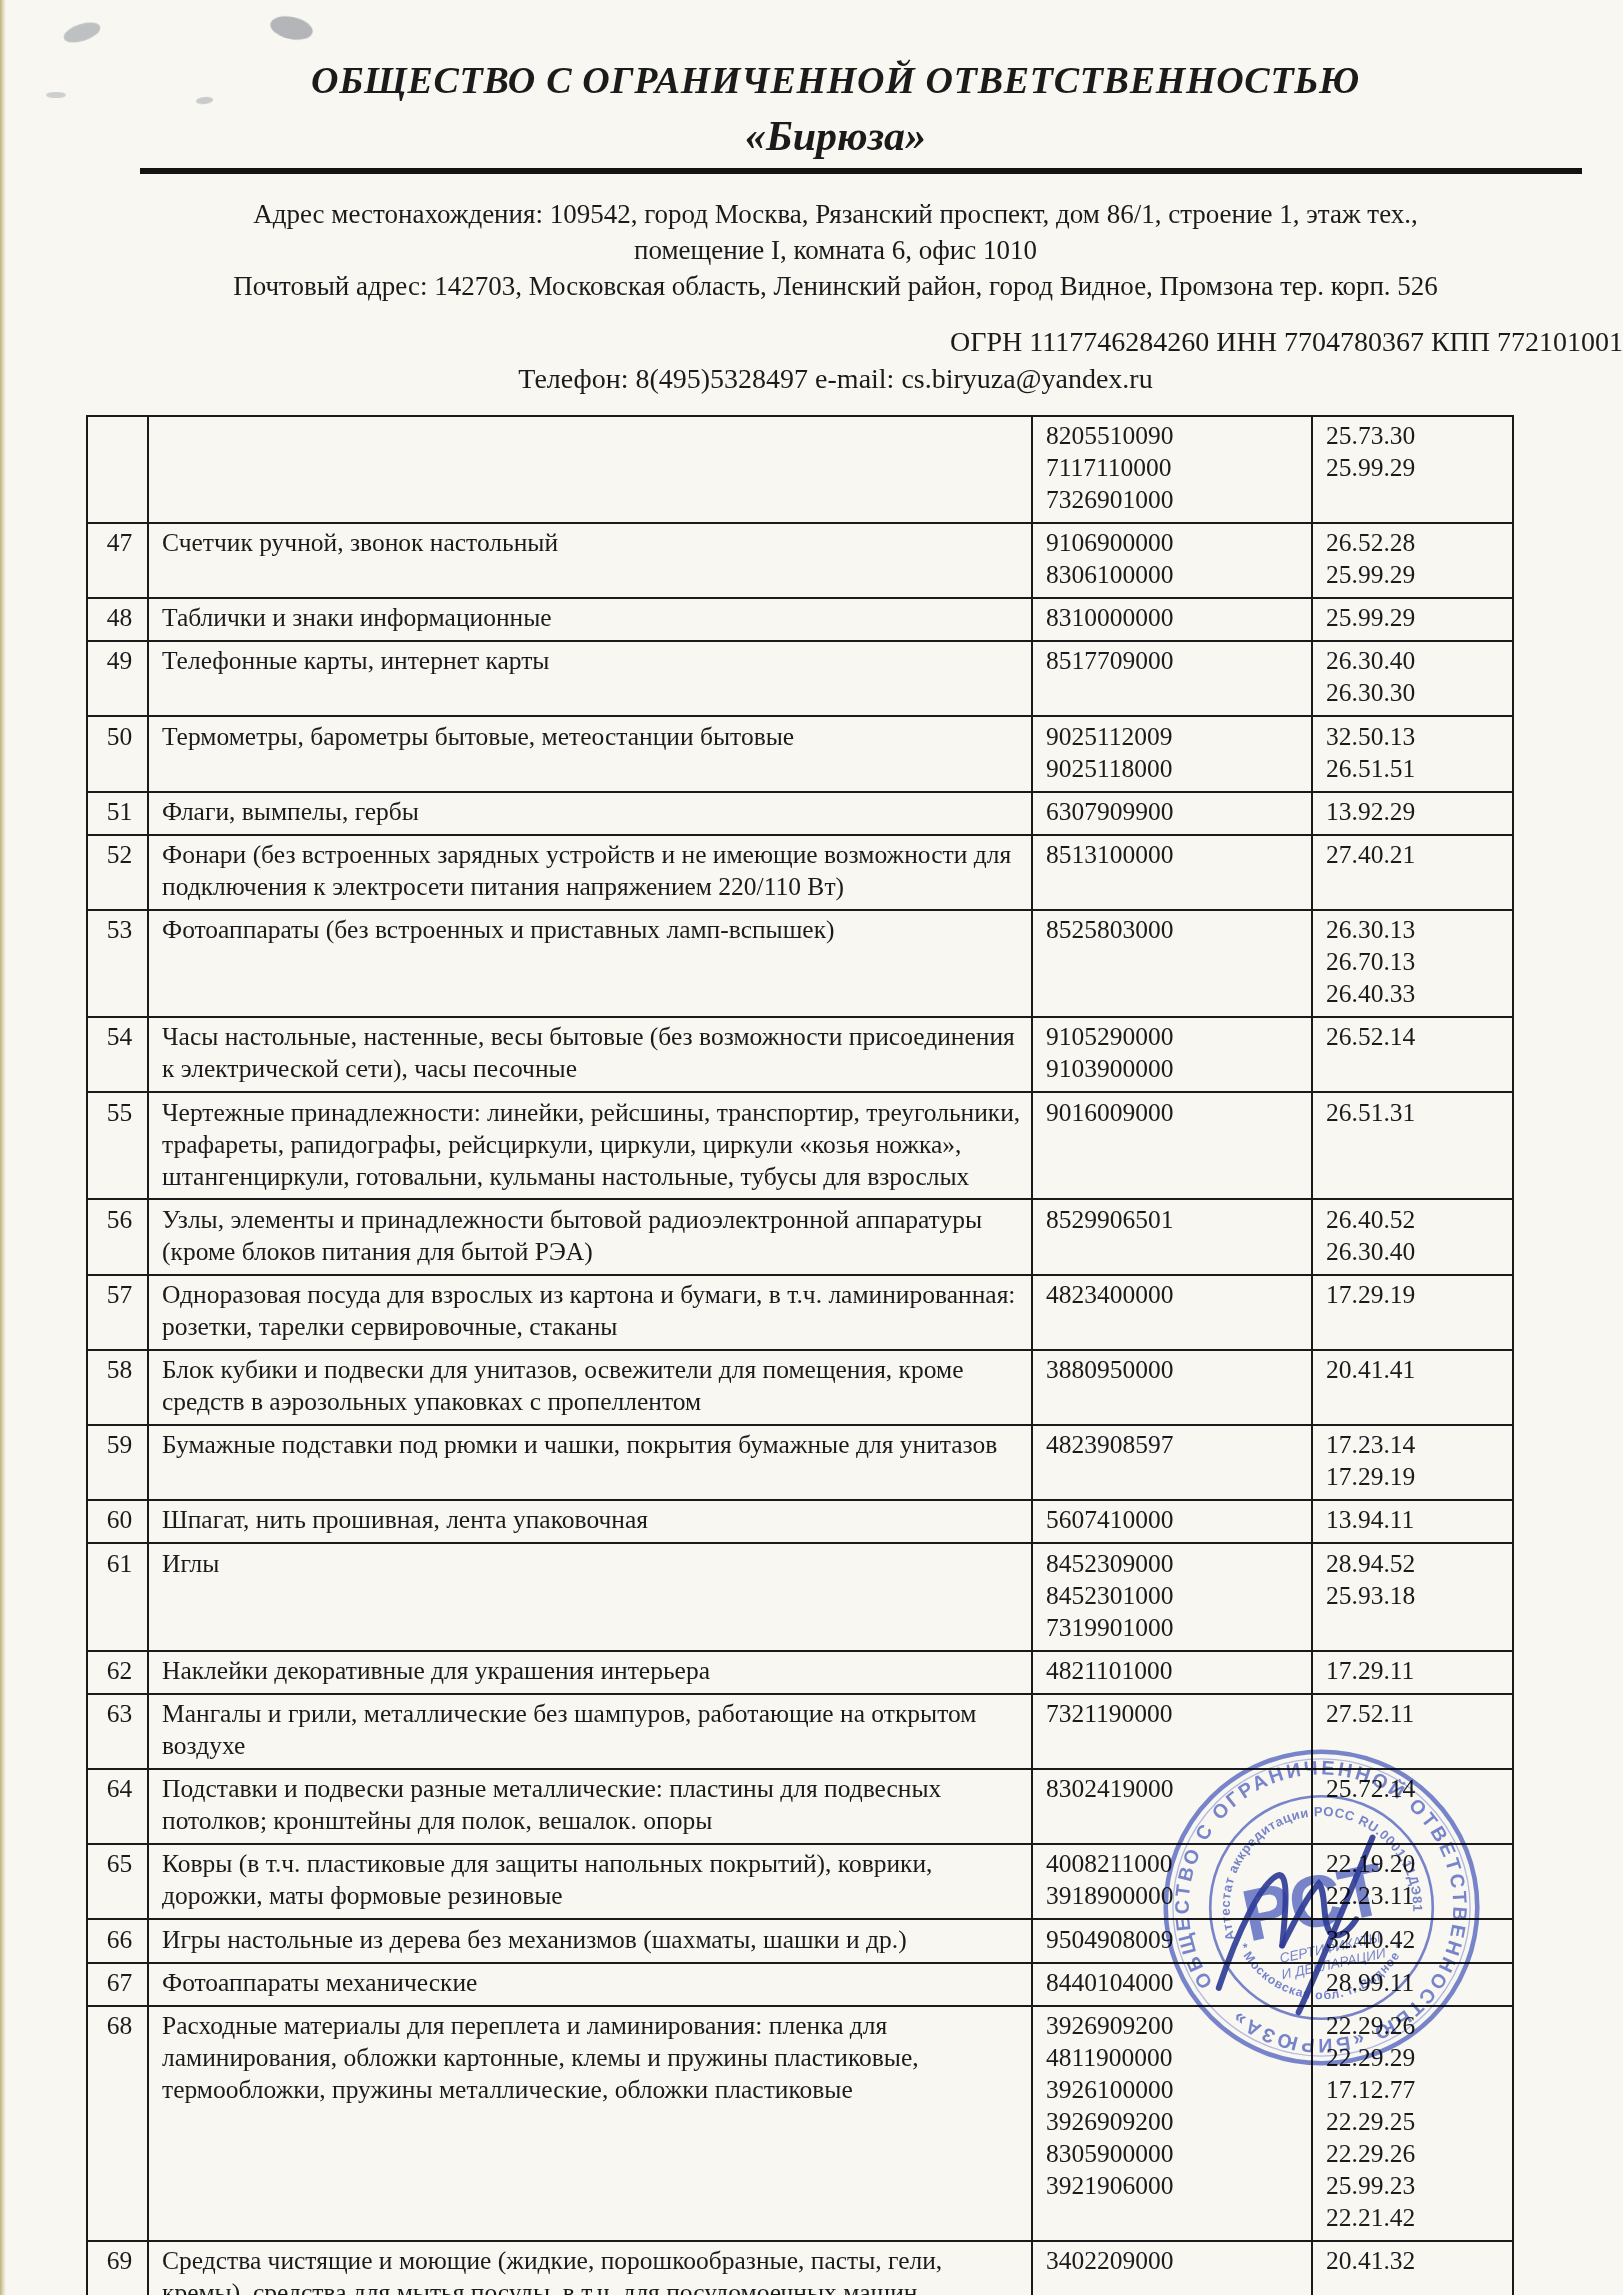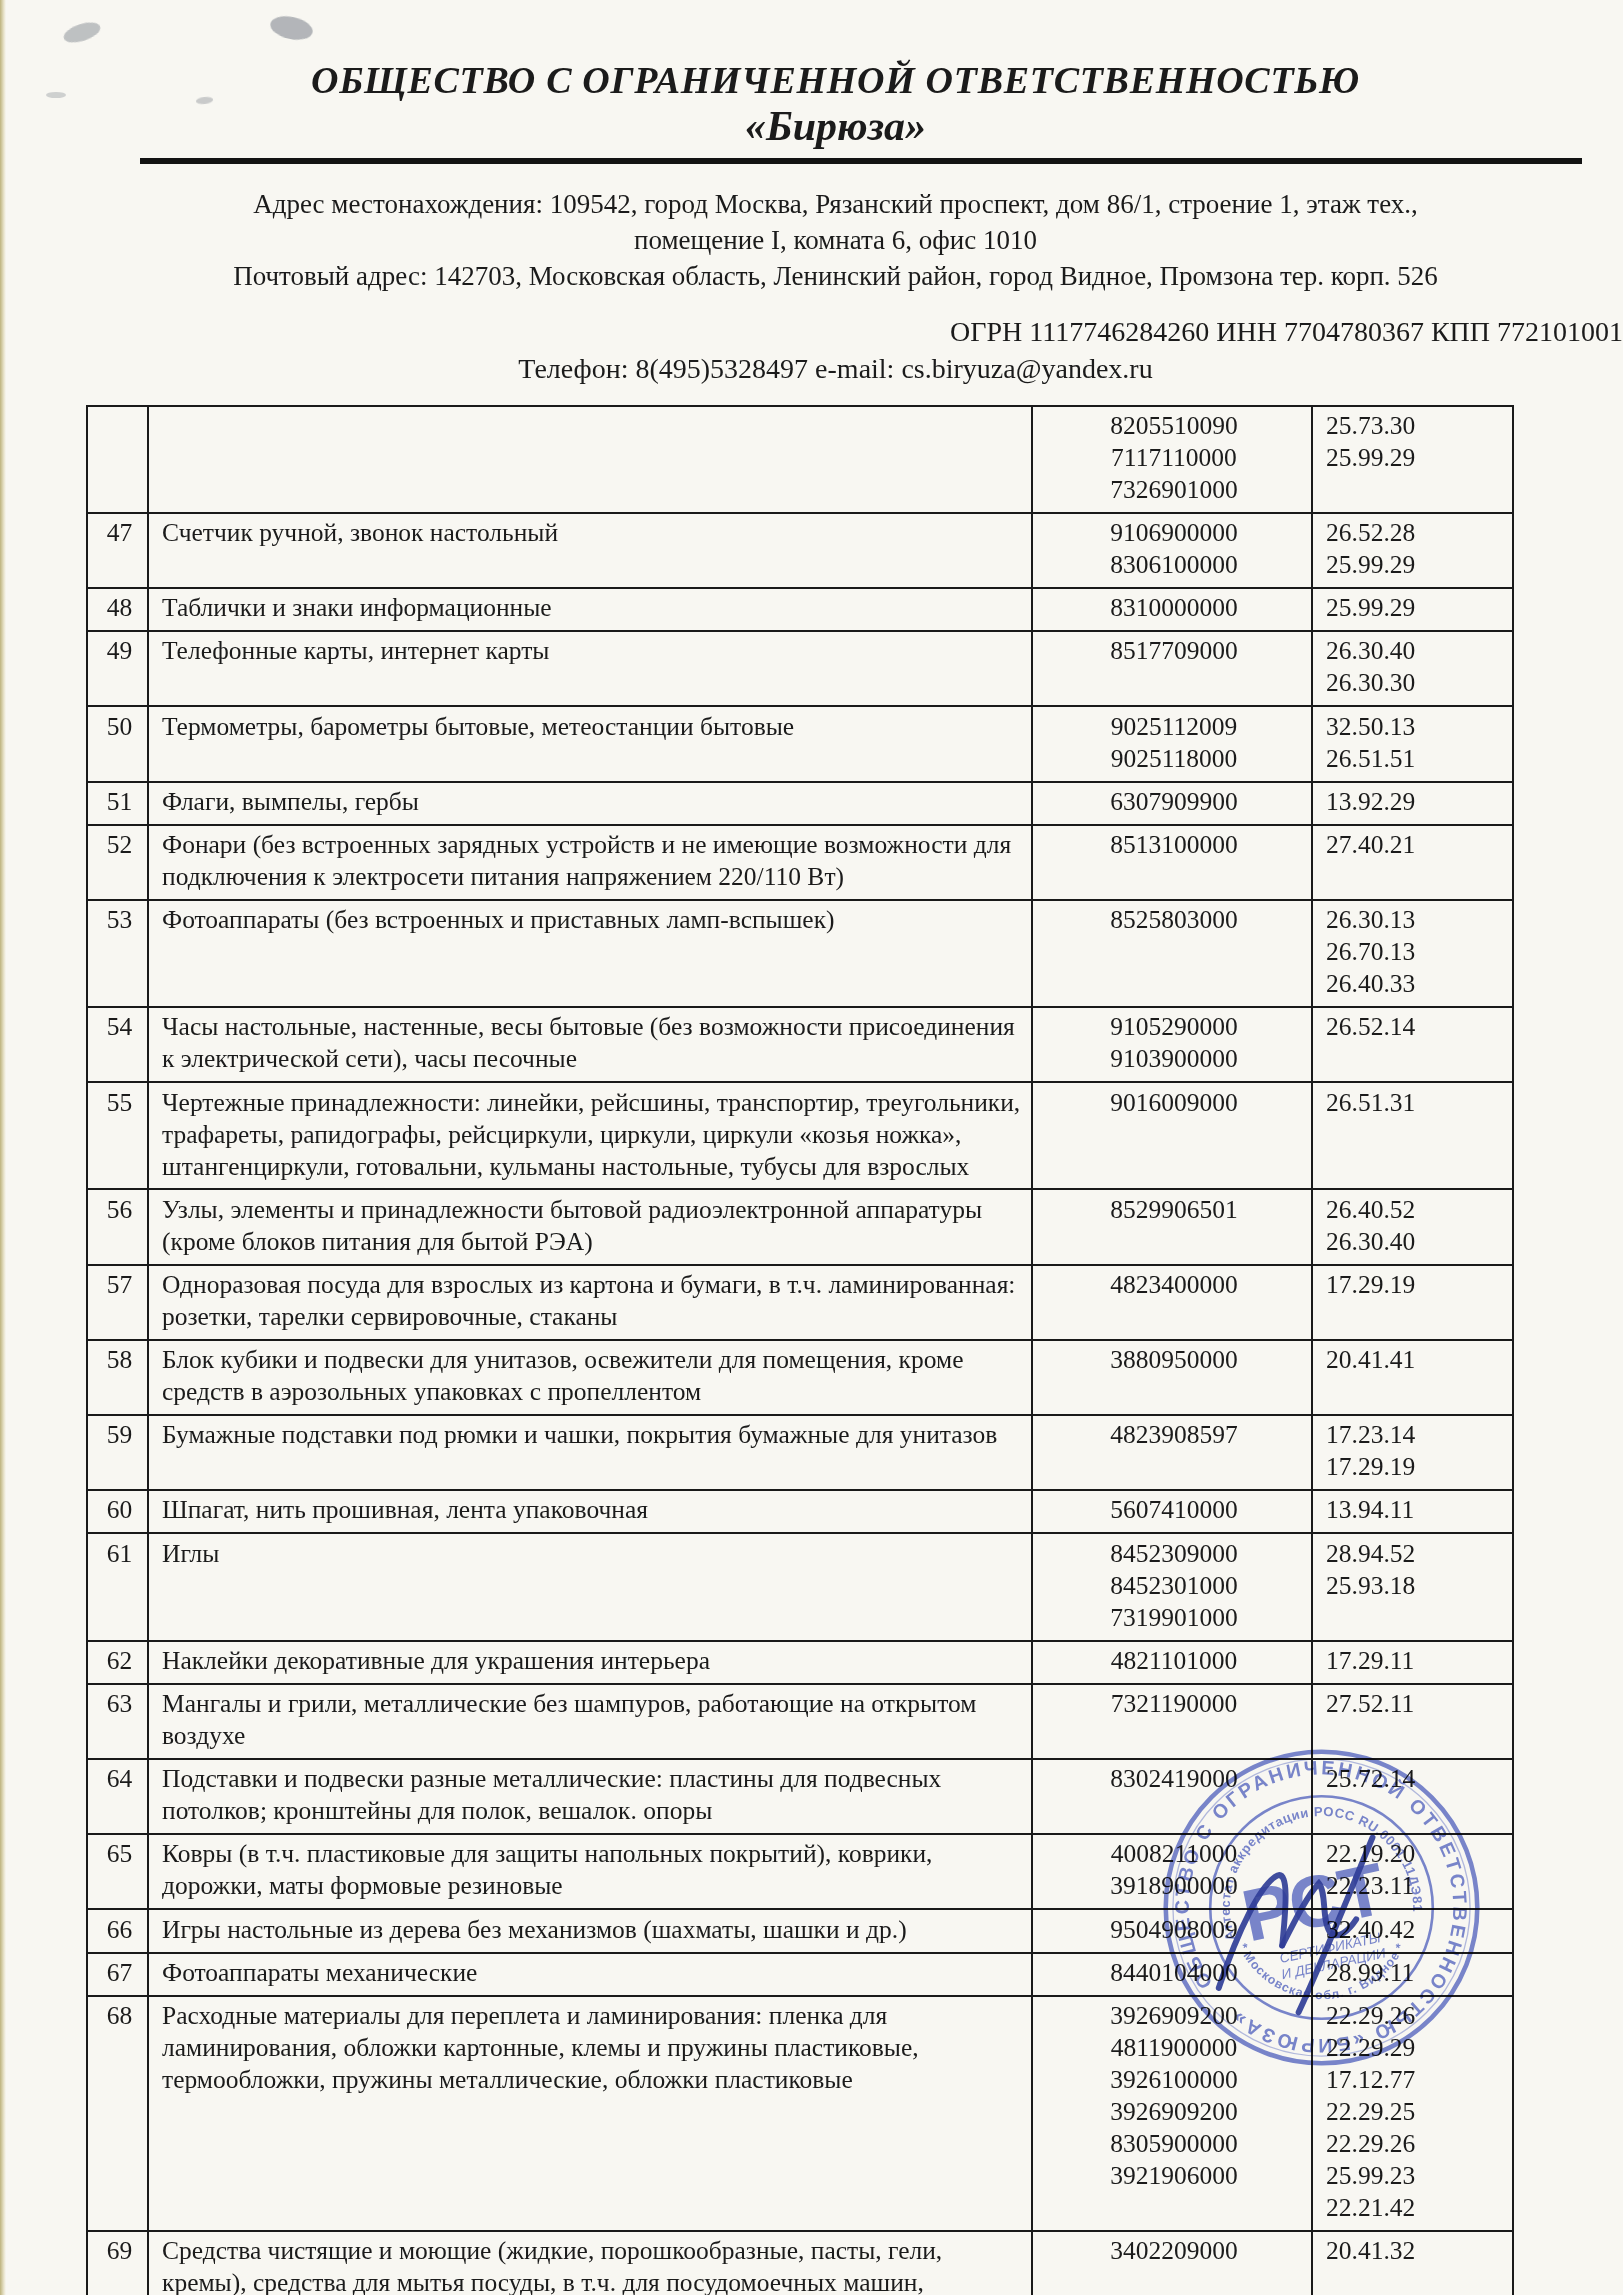--- a/index.html
+++ b/index.html
@@ -16,21 +16,21 @@
   .scan-edge{position:absolute;left:0;top:0;bottom:0;width:5.9px;
     background:linear-gradient(to right,#bdb37e,#e9e4cc 65%,rgba(233,228,204,0));}
   .smudge{position:absolute;border-radius:50%;filter:blur(0.7px);}
   .smudge.a{left:63px;top:23.6px;width:38px;height:17px;background:rgba(120,126,136,.45);transform:rotate(-18deg);}
   .smudge.b{left:270px;top:17px;width:43px;height:22px;background:rgba(110,116,128,.5);transform:rotate(12deg);}
   .smudge.c{left:196px;top:97px;width:17px;height:6.5px;background:rgba(130,134,142,.4);transform:rotate(-6deg);}
   .smudge.d{left:46px;top:92px;width:19.6px;height:5.9px;background:rgba(130,134,142,.35);}
 
   .header{margin-top:58px;text-align:center;padding-left:48px;}
   .title-1{font-size:38px;font-weight:bold;font-style:italic;letter-spacing:0.7px;}
-  .title-2{font-size:42px;font-weight:bold;font-style:italic;margin-top:0;}
+  .title-2{font-size:42px;font-weight:bold;font-style:italic;margin-top:10px;}
   .rule{height:5.9px;background:#131313;width:1442px;margin:7.9px 0 0 92px;}
   .addr{margin-top:22px;font-size:27px;line-height:36px;text-align:center;}
   .reg{margin-top:22px;font-size:28px;text-align:right;}
   .contact{margin-top:5.2px;font-size:28px;text-align:center;}
 
   table.goods{
     border-collapse:collapse;
     table-layout:fixed;
     margin:19.6px 0 0 86px;
     width:1426px;
@@ -39,21 +39,21 @@
   table.goods td{
     border:2px solid #1a1a1a;
     border-top-width:2.6px;border-bottom-width:2.6px;
     vertical-align:top;
     font-size:25.5px;
     line-height:32px;
     padding:3.3px 9.2px 5.9px 13px;
   }
   td.td-num{width:61px;text-align:center;padding-left:3.9px;padding-right:3.9px;}
   td.td-desc{width:884px;padding-right:27.5px;}
-  td.td-codes{width:280px;white-space:pre-line;text-align:center;}
+  td.td-codes{width:280px;white-space:pre-line;}
   td.td-okpd{width:201px;white-space:pre-line;}
 
   .stamp-wrap{
     position:absolute;left:1150px;top:1736px;width:343px;height:343px;
     mix-blend-mode:multiply;pointer-events:none;
   }
   .stamp-blue text{fill:#5a6bca;}
   .stamp-blue circle{stroke:#5a6bca;}
   .stamp-ring-text{font-family:"Liberation Sans","DejaVu Sans",sans-serif;font-weight:bold;}
   .sig-path{stroke:#32409f;stroke-width:9;fill:none;stroke-linecap:round;opacity:.92;}

